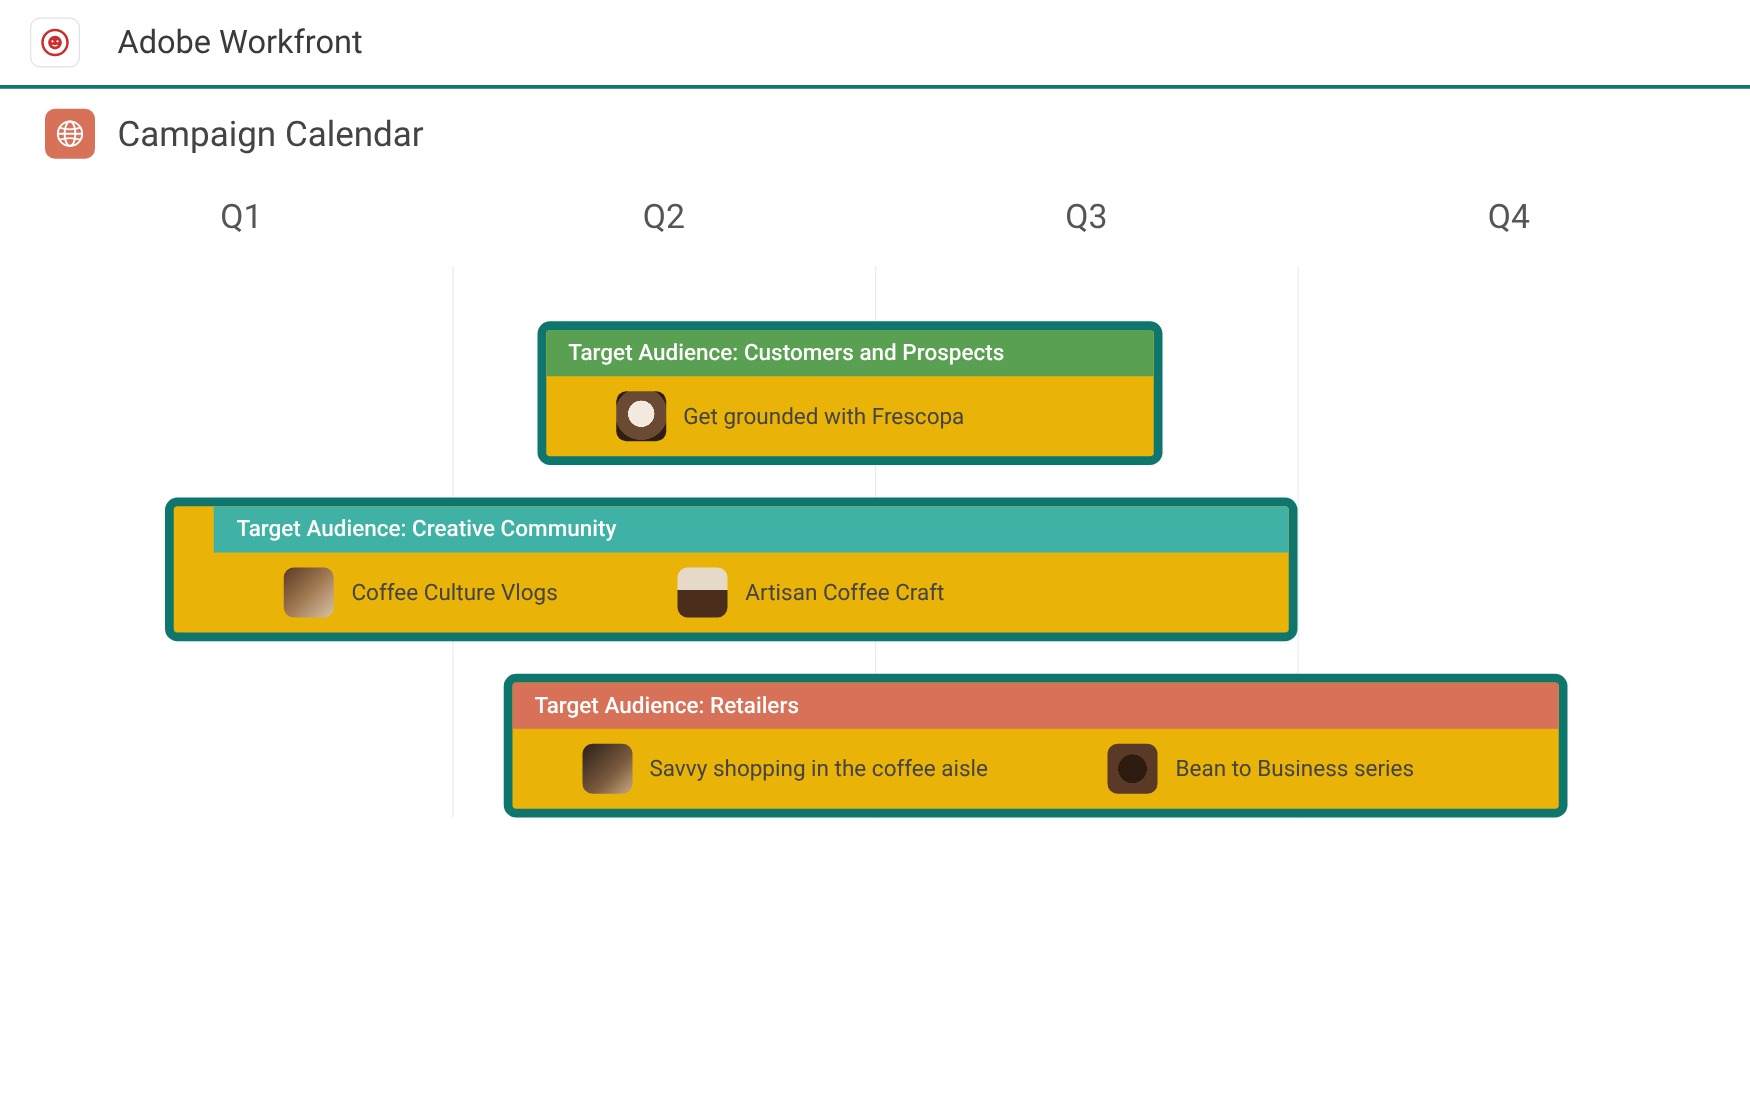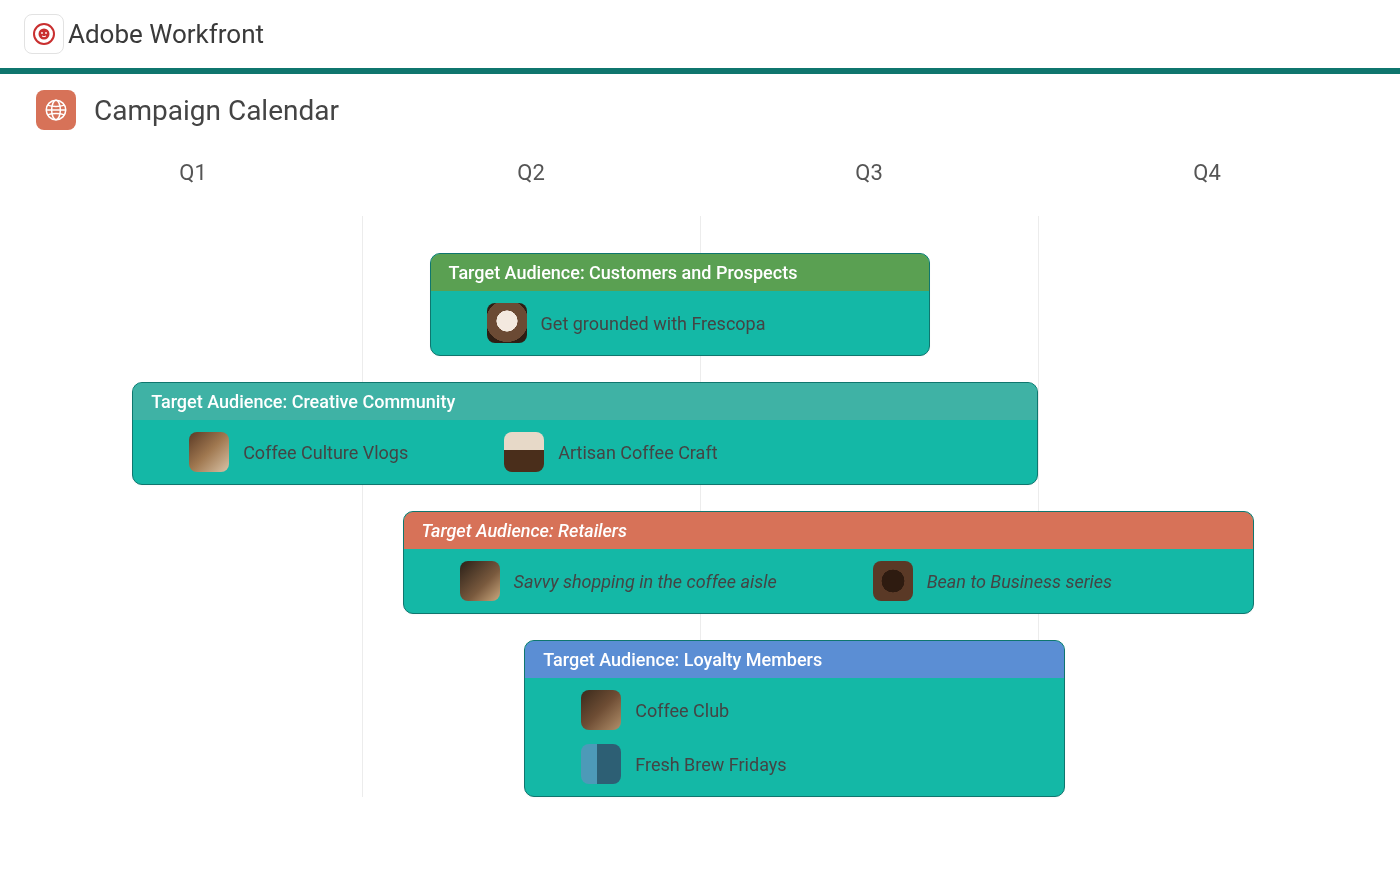--- a/index.html
+++ b/index.html
@@ -8,22 +8,22 @@
     background: #fff;
     color: #333;
     width: 1400px;
     height: 886px;
     overflow: hidden;
   }
   .app-header {
     display: flex;
     align-items: center;
     padding: 14px 24px;
-    border-bottom: 6px solid #0f766e;
-    gap: 4px;
+    border-bottom: 3px solid #0f766e;
+    gap: 30px;
   }
   .brand-icon {
     width: 40px; height: 40px;
     border: 1px solid #e2e2e2;
     border-radius: 8px;
     display: flex; align-items: center; justify-content: center;
     background: #fff;
   }
   .brand-icon svg { width: 24px; height: 24px; }
   .app-title { font-size: 26px; font-weight: 400; color: #3a3a3a; }
@@ -45,21 +45,21 @@
   .page-title { font-size: 28px; font-weight: 400; color: #444; }
 
   .calendar {
     position: relative;
     margin: 10px 24px 0 24px;
   }
   .quarters {
     display: grid;
     grid-template-columns: repeat(4, 1fr);
     text-align: center;
-    font-size: 22px;
+    font-size: 27px;
     color: #555;
     padding: 14px 0 28px 0;
   }
   .gridlines {
     position: absolute;
     top: 70px; bottom: 0; left: 0; right: 0;
     pointer-events: none;
   }
   .gridlines .line {
     position:absolute; top:0; bottom:0; width:1px; background:#ececec;
@@ -67,23 +67,23 @@
   .lanes {
     position: relative;
     padding-top: 40px;
   }
   .lane {
     position: relative;
     margin-bottom: 26px;
   }
   .bar {
     position: relative;
-    border: 1px solid #0f766e;
+    border: 7px solid #0f766e;
     border-radius: 10px;
-    background: #14b8a6;
+    background: #eab308;
     overflow: hidden;
     box-shadow: 0 1px 2px rgba(0,0,0,0.03);
   }
   .bar-header {
     color: #fff;
     font-size: 18px;
     font-weight: 500;
     padding: 8px 18px;
   }
   .bar-body {
@@ -163,58 +163,43 @@
           <div class="bar-header" style="background: rgb(90, 160, 82);">Target Audience: Customers and Prospects</div>
           <div class="bar-body">
             <div class="item">
               <div class="thumb a"></div>
               <span class="item-label">Get grounded with Frescopa</span>
             </div>
           </div>
         </div>
       </div>
       <div class="lane">
-        <div class="bar" style="margin-left: 8%; width: 67%;">
+        <div class="bar" style="margin-left: 8%; width: 67%; padding-left: 32px;">
           <div class="bar-header" style="background: rgb(63, 178, 165);">Target Audience: Creative Community</div>
           <div class="bar-body">
             <div class="item">
               <div class="thumb b"></div>
               <span class="item-label">Coffee Culture Vlogs</span>
             </div>
             <div class="item">
               <div class="thumb c"></div>
               <span class="item-label">Artisan Coffee Craft</span>
             </div>
           </div>
         </div>
       </div>
       <div class="lane">
-        <div class="bar" style="margin-left: 28%; width: 63%; font-style: italic;">
+        <div class="bar" style="margin-left: 28%; width: 63%;">
           <div class="bar-header" style="background: rgb(215, 114, 88);">Target Audience: Retailers</div>
           <div class="bar-body">
             <div class="item">
               <div class="thumb d"></div>
               <span class="item-label">Savvy shopping in the coffee aisle</span>
             </div>
             <div class="item">
               <div class="thumb e"></div>
               <span class="item-label">Bean to Business series</span>
-            </div>
-          </div>
-        </div>
-      </div>
-      <div class="lane">
-        <div class="bar" style="margin-left: 37%; width: 40%;">
-          <div class="bar-header" style="background: rgb(91, 142, 212);">Target Audience: Loyalty Members</div>
-          <div class="bar-body">
-            <div class="item">
-              <div class="thumb f"></div>
-              <span class="item-label">Coffee Club</span>
-            </div>
-            <div class="item">
-              <div class="thumb g"></div>
-              <span class="item-label">Fresh Brew Fridays</span>
             </div>
           </div>
         </div>
       </div>
     </div>
 </div>
 
 </body></html>

